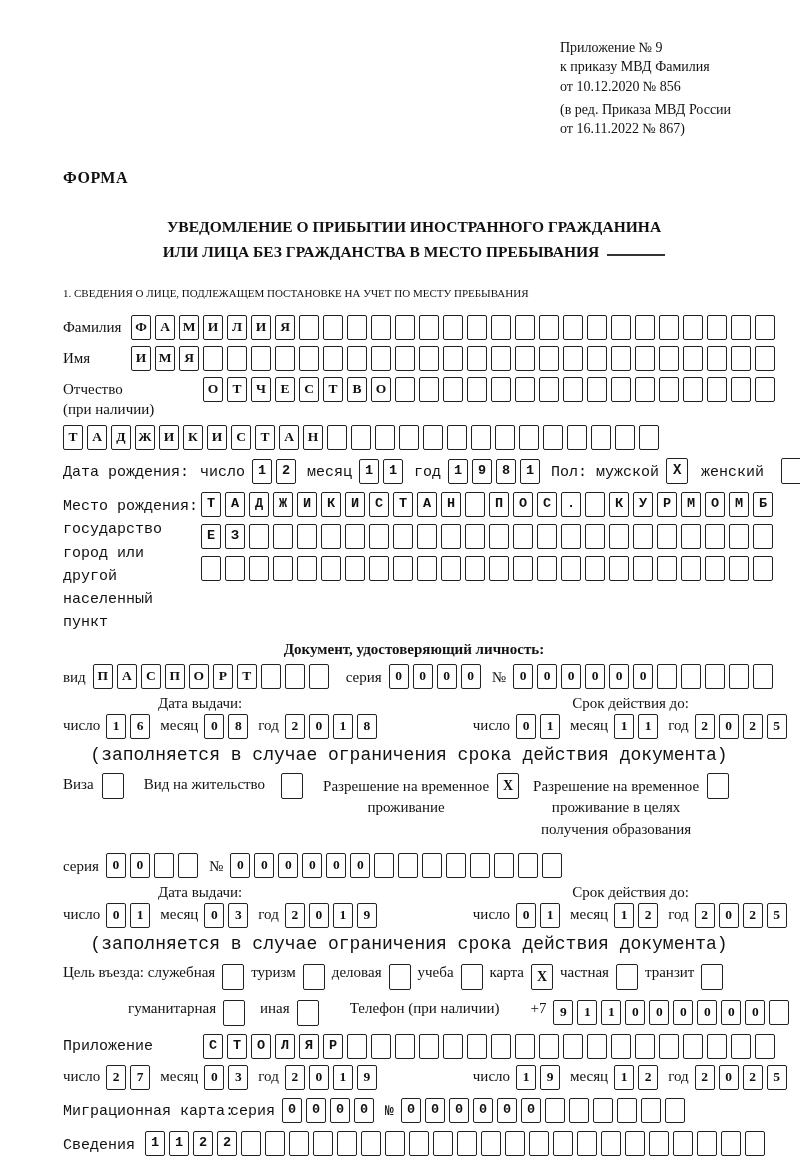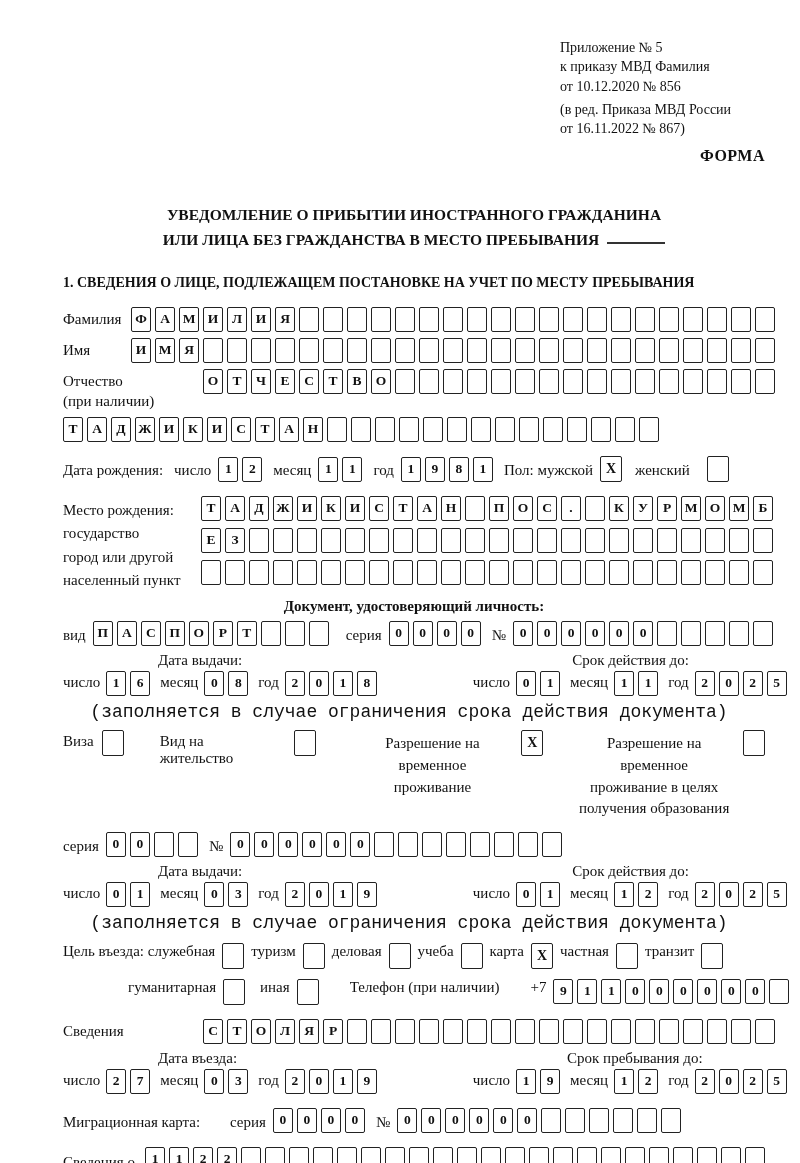--- a/index.html
+++ b/index.html
@@ -9,24 +9,24 @@
     background:#fff;color:#111;
     font-family:"Liberation Serif","DejaVu Serif",serif;
     font-size:15px;
     box-sizing:border-box;
     padding:38px 35px 20px 63px;
     overflow:hidden;
   }
   .hdr-block{margin-left:497px;line-height:1.38;font-size:14px;}
   .hdr-block .hline{white-space:nowrap;}
   .hdr-block .gap{height:4px;}
-  .forma{ text-align:right; font-weight:bold; font-size:16px; margin-top:8px; letter-spacing:.5px;}
-  .title{ text-align:center; font-weight:bold; font-size:15.5px; margin-top:38px; line-height:1.55;}
+  .forma{ font-weight:bold; font-size:16px; margin-top:30px; letter-spacing:.5px;}
+  .title{ text-align:center; font-weight:bold; font-size:15.5px; margin-top:28px; line-height:1.55;}
   .blank-line{display:inline-block;width:58px;border-bottom:2px solid #333;height:1em;vertical-align:baseline;margin-left:8px;}
-  .sec-head{ font-weight:bold; font-size:14px; margin-top:24px; margin-bottom:16px; white-space:nowrap;}
+  .sec-head{ font-weight:normal; font-size:11px; margin-top:24px; margin-bottom:16px; white-space:nowrap;}
   .frow{display:flex;align-items:flex-start;margin-bottom:6px;}
   .frow .lab{flex:0 0 auto;padding-top:3px;line-height:1.3;}
   .cells{display:flex;flex-wrap:nowrap;}
   .cell{
     flex:0 0 auto;display:inline-block;box-sizing:border-box;
     width:20px;height:25px;margin-right:4px;
     border:1.7px solid #222;border-radius:2px;
     text-align:center;line-height:22px;font-size:13.5px;font-weight:bold;
     background:#fff;
   }
@@ -37,35 +37,35 @@
     vertical-align:middle;background:#fff;flex:0 0 auto;
   }
   .stack{display:flex;flex-direction:column;row-gap:7px;}
   .inline-lab{padding-top:3px;white-space:nowrap;}
   .doc-head{text-align:center;font-weight:bold;margin:4px 0 6px 0;}
   .sub-labels{display:flex;margin:6px 0 2px 0;}
   .dgroup{display:flex;align-items:flex-start;column-gap:6px;}
   .dgroup .w{padding-top:3px;white-space:nowrap;}
   .note-right{text-align:center;font-size:18px;margin:2px 10px 8px 0;font-family:Liberation Mono, monospace;}
   .para{line-height:1.6;margin-top:4px;}
-  .chk-row{display:flex;align-items:flex-start;column-gap:22px;}
+  .chk-row{display:flex;align-items:flex-start;column-gap:6px;}
   .chk-item{display:flex;align-items:flex-start;column-gap:8px;}
   .chk-item .t{padding-top:3px;}
   .chk-multi{text-align:center;line-height:1.45;}
   .purpose-row{display:flex;align-items:flex-start;column-gap:7px;margin-top:10px;flex-wrap:nowrap;}
   .purpose-row .t{white-space:nowrap;}
-  .mt8{margin-top:14px;} .mt12{margin-top:12px;}
+  .mt8{margin-top:8px;font-family:Liberation Mono, monospace;} .mt12{margin-top:12px;}
 </style>
 </head>
 <body>
 
 <div class="page">
 
   <div class="hdr-block">
-    <div class="hline">Приложение № 5</div>
+    <div class="hline">Приложение № 9</div>
     <div class="hline">к приказу МВД Фамилия</div>
     <div class="hline">от 10.12.2020 № 856</div>
     <div class="gap"></div>
     <div class="hline">(в ред. Приказа МВД России</div>
     <div class="hline">от 16.11.2022 № 867)</div>
   </div>
 
   <div class="forma">ФОРМА</div>
 
   <div class="title">
@@ -537,21 +537,21 @@
         <span class="cell">0</span>
         <span class="cell">0</span>
         <span class="cell">0</span>
         <span class="cell">0</span>
         <span class="cell">0</span>
         <span class="cell"></span>
       </span>
   </div>
 
   <div class="frow mt8">
-    <div class="lab" style="width:140px">Сведения</div>
+    <div class="lab" style="width:140px">Приложение</div>
     <div class="cells">
         <span class="cell">С</span>
         <span class="cell">Т</span>
         <span class="cell">О</span>
         <span class="cell">Л</span>
         <span class="cell">Я</span>
         <span class="cell">Р</span>
         <span class="cell"></span>
         <span class="cell"></span>
         <span class="cell"></span>
@@ -566,24 +566,20 @@
         <span class="cell"></span>
         <span class="cell"></span>
         <span class="cell"></span>
         <span class="cell"></span>
         <span class="cell"></span>
         <span class="cell"></span>
         <span class="cell"></span>
       </div>
   </div>
 
-  <div class="sub-labels">
-    <span style="margin-left:95px">Дата въезда:</span>
-    <span style="margin-left:330px">Срок пребывания до:</span>
-  </div>
 
   <div class="frow">
     <div class="dgroup">
       <span class="w">число</span>
         <span class="cells">
           <span class="cell">2</span>
           <span class="cell">7</span>
         </span>
       <span class="w">месяц</span>
         <span class="cells">

